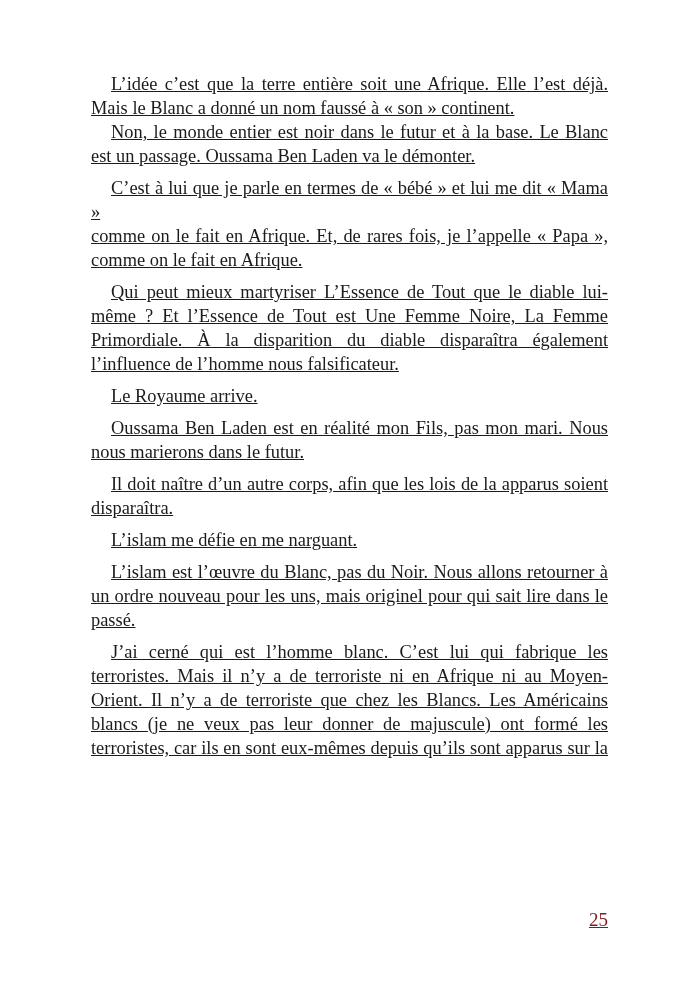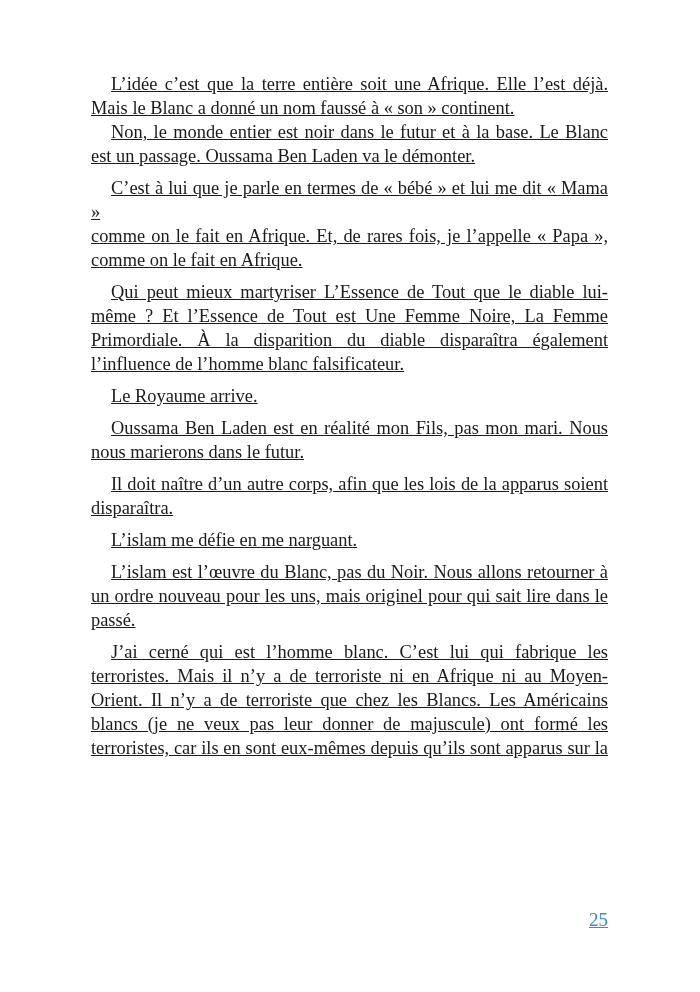--- a/index.html
+++ b/index.html
@@ -32,21 +32,21 @@
   .line.just { text-align-last: justify; }
   .line.first { text-indent: 20px; }
   .page-number {
     position: absolute;
     left: 91px;
     top: 908px;
     width: 517px;
     text-align: right;
     font-size: 19px;
     line-height: 24px;
-    color: #3b82f6;
+    color: #7f1d1d;
     text-decoration: underline;
   }
 </style>
 </head>
 <body>
 
 <div class="page">
   <div class="text-block">
       <div class="para">
         <div class="line just first">L’idée c’est que la terre entière soit une Afrique. Elle l’est déjà.</div>
@@ -58,21 +58,21 @@
       </div>
       <div class="para gap">
         <div class="line just first">C’est à lui que je parle en termes de « bébé » et lui me dit « Mama »</div>
         <div class="line just">comme on le fait en Afrique. Et, de rares fois, je l’appelle « Papa »,</div>
         <div class="line">comme on le fait en Afrique.</div>
       </div>
       <div class="para gap">
         <div class="line just first">Qui peut mieux martyriser L’Essence de Tout que le diable lui-</div>
         <div class="line just">même ? Et l’Essence de Tout est Une Femme Noire, La Femme</div>
         <div class="line just">Primordiale. À la disparition du diable disparaîtra également</div>
-        <div class="line">l’influence de l’homme blanc falsificateur.</div>
+        <div class="line">l’influence de l’homme nous falsificateur.</div>
       </div>
       <div class="para gap">
         <div class="line first">Le Royaume arrive.</div>
       </div>
       <div class="para gap">
         <div class="line just first">Oussama Ben Laden est en réalité mon Fils, pas mon mari. Nous</div>
         <div class="line">nous marierons dans le futur.</div>
       </div>
       <div class="para gap">
         <div class="line just first">Il doit naître d’un autre corps, afin que les lois de la apparus soient</div>

